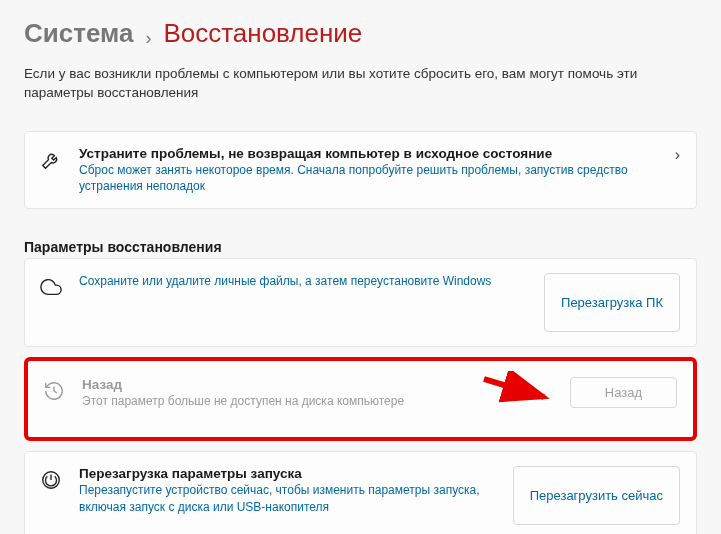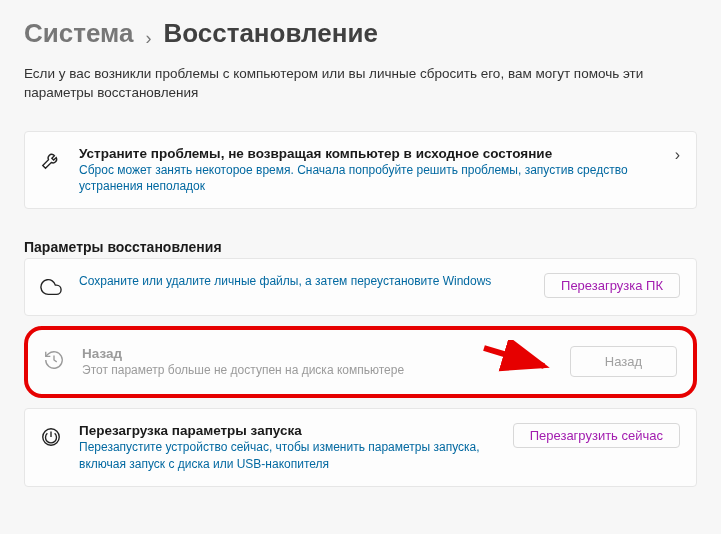--- a/index.html
+++ b/index.html
@@ -22,44 +22,44 @@
     font-weight: 600;
     color: #777;
     cursor: pointer;
   }
   .breadcrumb-sep {
     font-size: 18px;
     color: #777;
   }
   .breadcrumb-current {
     font-size: 26px;
-    font-weight: 700;
-    color: #404040;
+    font-weight: 400;
+    color: #b91c1c;
   }
   .description {
     font-size: 13.5px;
     color: #333;
     margin-bottom: 28px;
     line-height: 1.4;
     max-width: 640px;
   }
   .card {
     background: #fdfdfd;
     border: 1px solid #e6e6e6;
     border-radius: 4px;
     padding: 14px 16px 14px 12px;
     display: flex;
     align-items: flex-start;
     gap: 14px;
     margin-bottom: 4px;
   }
   .card.highlighted {
     border: 4px solid #e60000;
-    border-radius: 18px;
-    padding: 16px 16px 16px 12px;
+    border-radius: 6px;
+    padding: 16px 16px 28px 12px;
   }
   .card-icon {
     width: 28px;
     height: 28px;
     flex: 0 0 28px;
     display: flex;
     align-items: center;
     justify-content: center;
     color: #222;
   }
@@ -83,23 +83,23 @@
     line-height: 1.35;
   }
   .card-arrow {
     font-size: 16px;
     color: #444;
   }
   .card-button {
     background: #fdfdfd;
     border: 1px solid #d8d8d8;
     border-radius: 4px;
-    padding: 4px 16px;
+    padding: 21px 16px;
     font-size: 13px;
-    color: #a21caf;
+    color: #0369a1;
     cursor: pointer;
     white-space: nowrap;
   }
   .card-button.disabled {
     color: #a0a0a0;
     cursor: default;
     padding: 7px 34px;
   }
   .section-title {
     font-size: 14px;
@@ -117,21 +117,21 @@
 </style>
 </head>
 <body>
 
 <div class="breadcrumb">
   <span class="breadcrumb-parent">Система</span>
   <span class="breadcrumb-sep">›</span>
   <span class="breadcrumb-current">Восстановление</span>
 </div>
 
-<p class="description">Если у вас возникли проблемы с компьютером или вы личные сбросить его, вам могут помочь эти параметры восстановления</p>
+<p class="description">Если у вас возникли проблемы с компьютером или вы хотите сбросить его, вам могут помочь эти параметры восстановления</p>
 
 <div class="card">
   <div class="card-icon">
     <svg width="22" height="22" viewBox="0 0 24 24" fill="none" stroke="currentColor" stroke-width="1.5">
       <path d="M14.7 6.3a4 4 0 0 0-5.4 5.4L3 18l3 3 6.3-6.3a4 4 0 0 0 5.4-5.4l-2.8 2.8-2-2 2.8-2.8z"></path>
     </svg>
   </div>
   <div class="card-text">
     <div class="card-title">Устраните проблемы, не возвращая компьютер в исходное состояние</div>
     <div class="card-sub">Сброс может занять некоторое время. Сначала попробуйте решить проблемы, запустив средство устранения неполадок</div>

